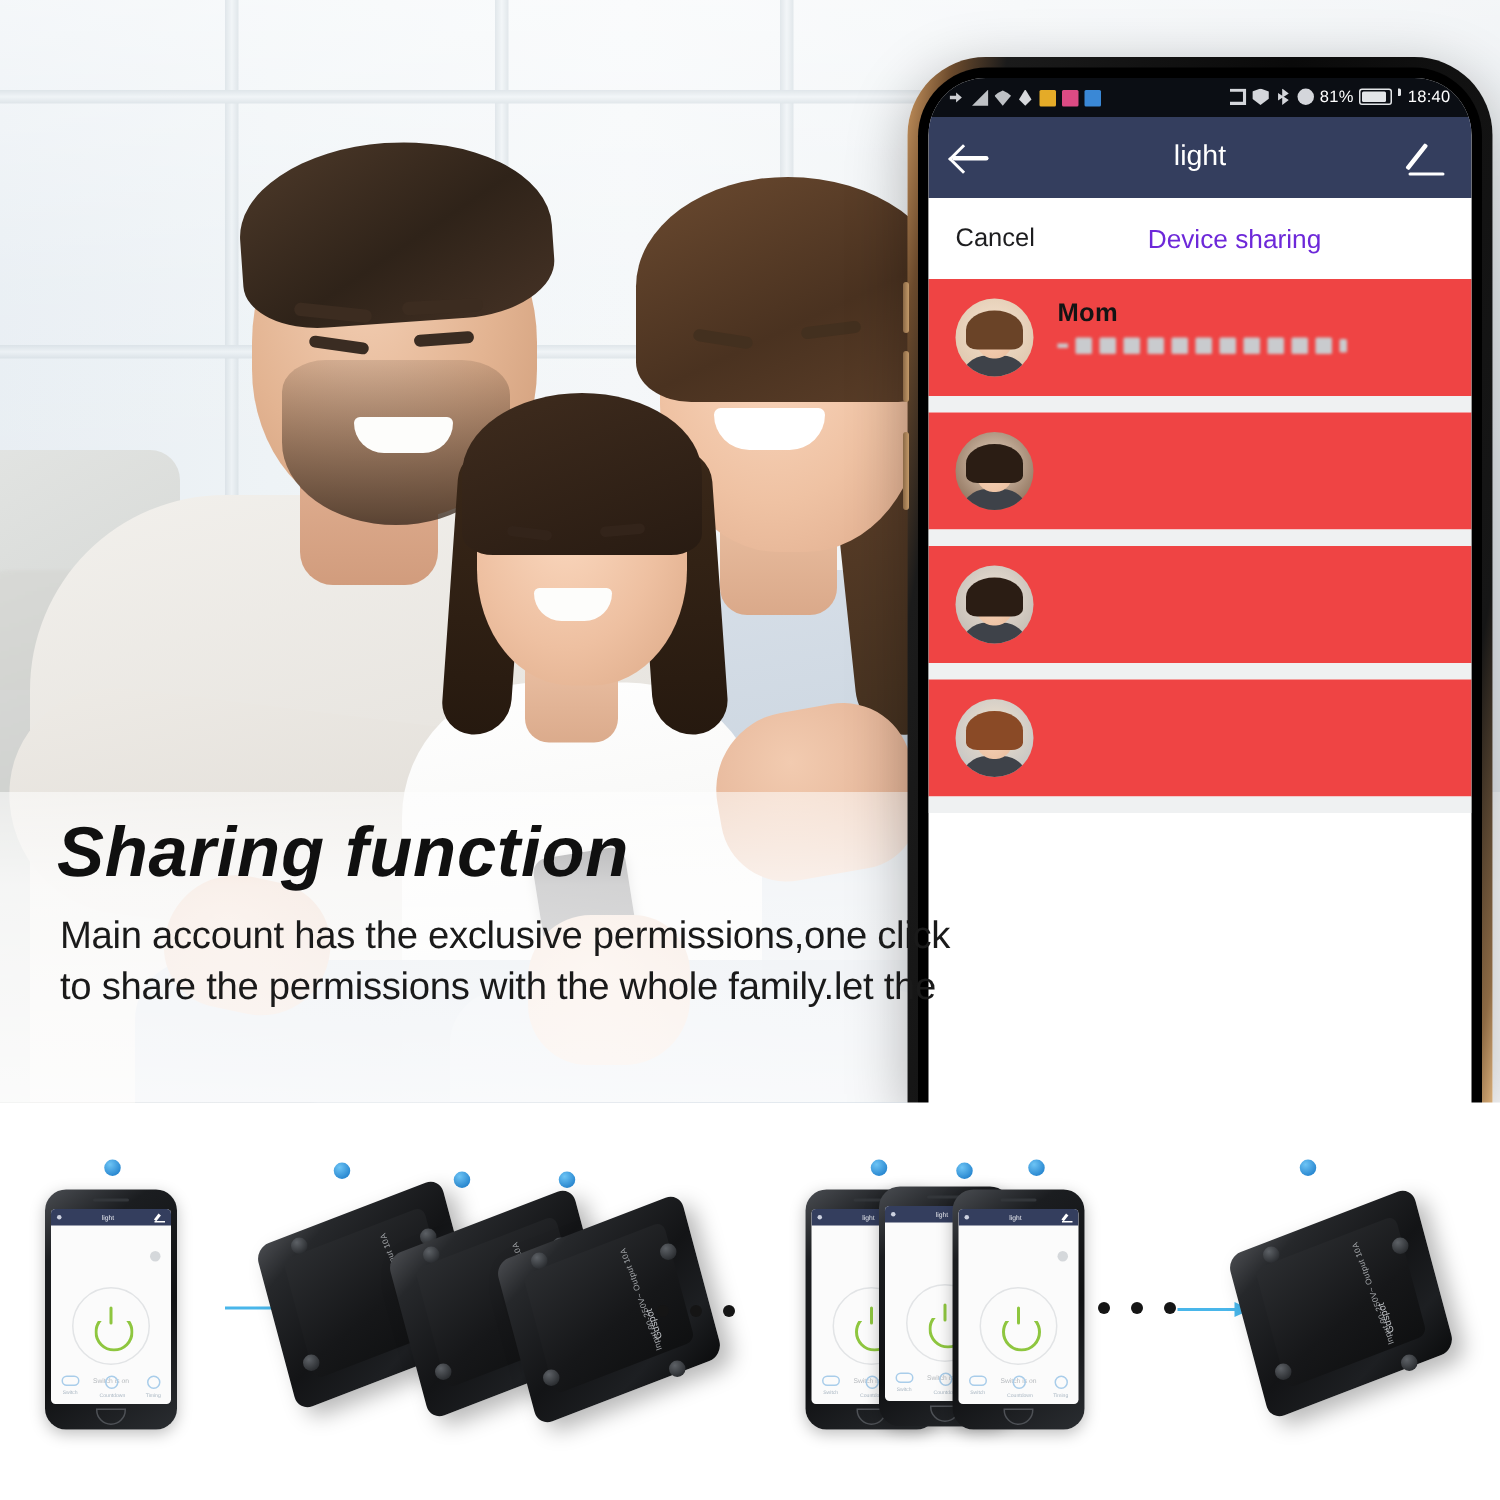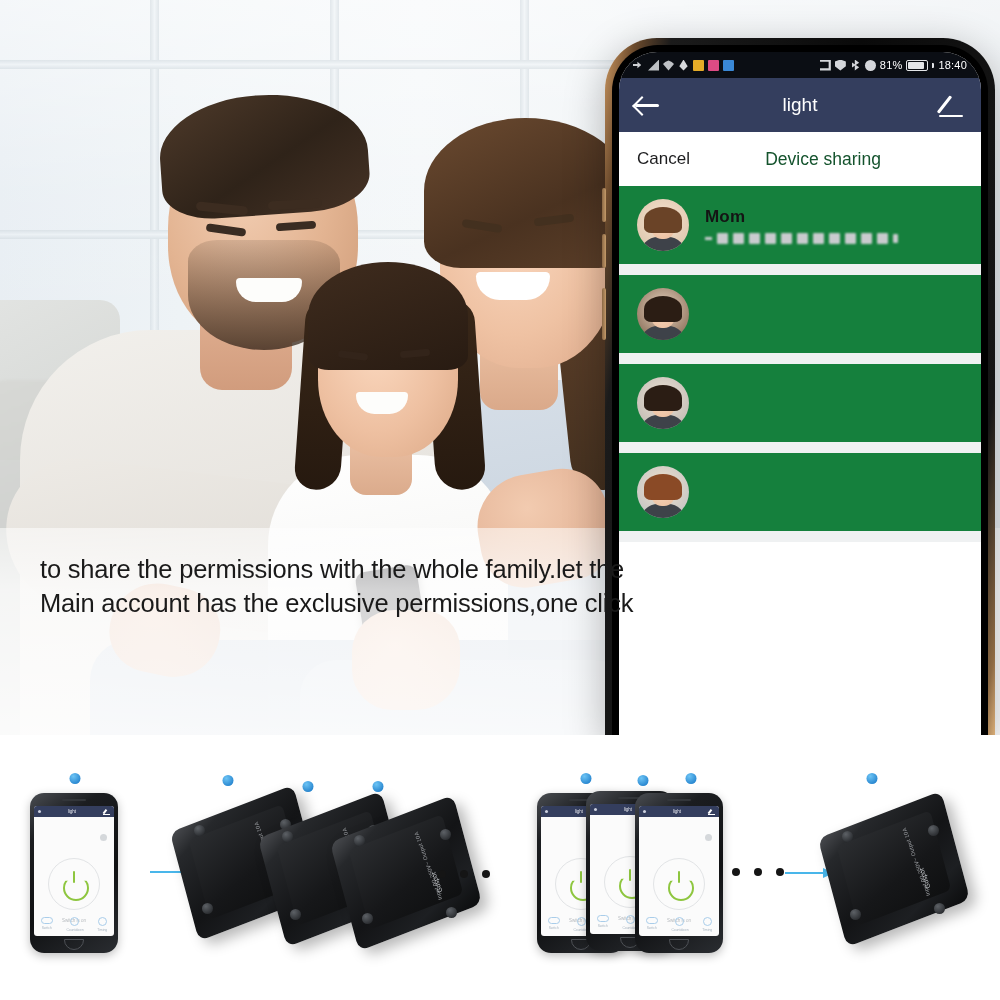--- a/index.html
+++ b/index.html
@@ -186,21 +186,21 @@
   .btn-v1 { top:150px; height:34px; }
   .btn-v2 { top:196px; height:34px; }
   .btn-v3 { top:250px; height:52px; }
 
   
   .status-bar {
     height: 26px; background: #0b0e14; color: #fff;
     display: flex; align-items: center; justify-content: space-between;
     padding: 0 14px; font-size: 11px;
   }
-  .sb-left, .sb-right { display: flex; align-items: center; gap: 4px; }
+  .sb-left, .sb-right { display: flex; align-items: flex-start; gap: 4px; }
   .sb-ic { display:inline-block; width:11px; height:11px; opacity:.95; }
   .ic-sync { background:#d8dadd; clip-path: polygon(0 40%,40% 40%,40% 20%,75% 50%,40% 80%,40% 60%,0 60%); }
   .ic-sig  { background:#c8cbcf; clip-path: polygon(0 100%,100% 0,100% 100%); }
   .ic-wifi { background:#c8cbcf; clip-path: polygon(50% 100%, 0 40%, 20% 22%, 50% 8%, 80% 22%, 100% 40%); }
   .ic-drop { background:#e3e5e8; clip-path: polygon(50% 0, 88% 62%, 50% 100%, 12% 62%); }
   .ic-sq-y { background:#f0b429; border-radius:1px; }
   .ic-sq-p { background:#e94f8a; border-radius:1px; }
   .ic-sq-b { background:#3d8fe0; border-radius:1px; }
   .ic-nfc  { background:#dfe2e6; clip-path: polygon(0 0,100% 0,100% 100%,0 100%,0 80%,80% 80%,80% 20%,0 20%); }
   .ic-shield{ background:#dfe2e6; clip-path: polygon(50% 0,100% 18%,100% 62%,50% 100%,0 62%,0 18%); }
@@ -235,28 +235,28 @@
   }
   .pencil:after{
     content:""; position:absolute; left:0px; bottom:1px; width:24px; height:2.5px; background:#fff; border-radius:1px;
   }
 
   
   .sheet-head {
     height: 54px; background:#fff; display:flex; align-items:center; padding: 0 18px; position:relative;
   }
   .sheet-cancel { font-size: 17px; color:#1d1d1f; }
-  .sheet-title { position:absolute; left:0; right:0; text-align:center; font-size:17.5px; color:#14532d; pointer-events:none;padding-left:46px;}
+  .sheet-title { position:absolute; left:0; right:0; text-align:center; font-size:17.5px; color:#6d28d9; pointer-events:none;padding-left:46px;}
   .sheet-note {
     background:#eceeef; color:#7a7f86; font-size:12.5px; padding: 10px 18px;
   }
 
   
   .user-row {
-    background:#15803d; display:flex; align-items:center; gap:16px;
+    background:#ef4444; display:flex; align-items:flex-start; gap:16px;
     padding: 13px 18px; cursor:pointer;
   }
   .row-gap { height: 11px; background:#eff1f2; }
   .avatar { width: 52px; height: 52px; border-radius:50%; overflow:hidden; flex:0 0 52px; position:relative; }
   .av-mom { background: radial-gradient(circle at 50% 40%, #f6e3cf, #d8c0a6); }
   .av-dad { background: radial-gradient(circle at 50% 40%, #e8d5c2, #7a5c45); }
   .av-joey{ background: radial-gradient(circle at 50% 40%, #efe3d6, #b8b3ad); }
   .av-kate{ background: radial-gradient(circle at 50% 40%, #f3e2cd, #b9bec2); }
   .av-face { position:absolute; left:50%; top:46%; transform:translate(-50%,-50%);
              width:26px; height:32px; border-radius:50% 50% 46% 46%;
@@ -544,23 +544,24 @@
             <div class="av-hair av-hair-auburn"></div>
         </div>
       </div>
       <div class="row-gap"></div>
 
     </div>
   </div>
 </div>
 
 <div id="caption">
+  <div class="cap-title">Sharing  function</div>
   <div class="cap-body">
+    <div>Main account has the exclusive permissions,one click</div>
     <div>to share the permissions with the whole family.let the</div>
-    <div>Main account has the exclusive permissions,one click</div>
   </div>
 </div>
 
 <div id="diagram">
 
   <div class="wifi" style="left:52px; top:10px;">
     <div class="arc arc1"></div>
       <div class="arc arc2"></div>
       <div class="wdot"></div>
   </div>

